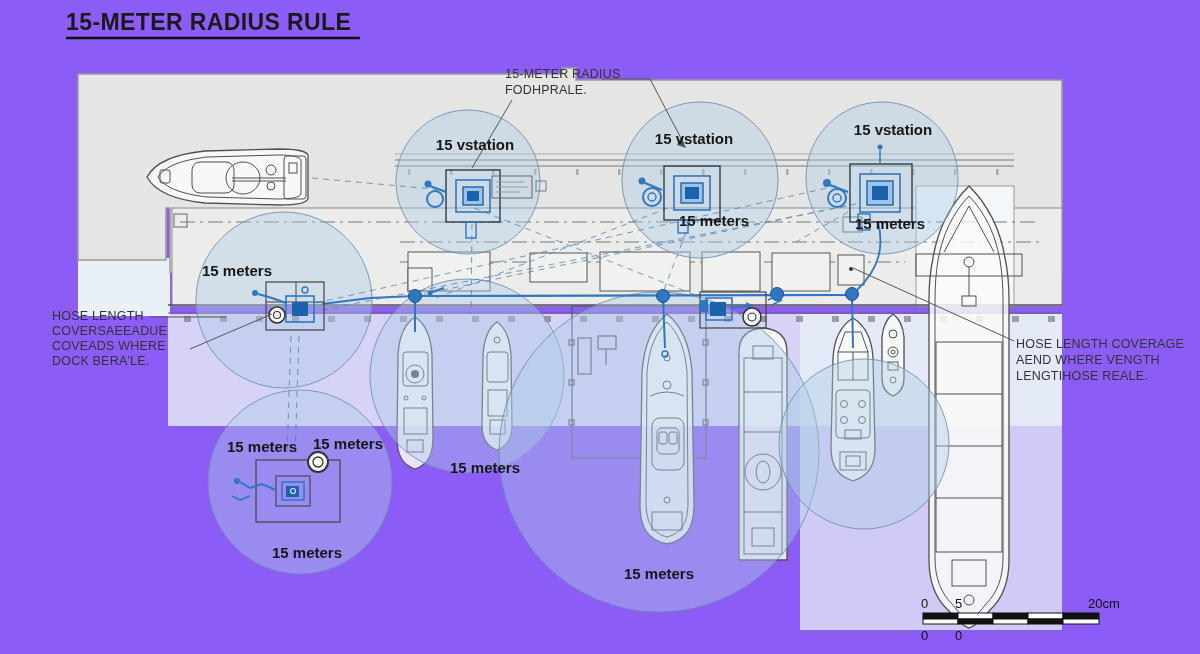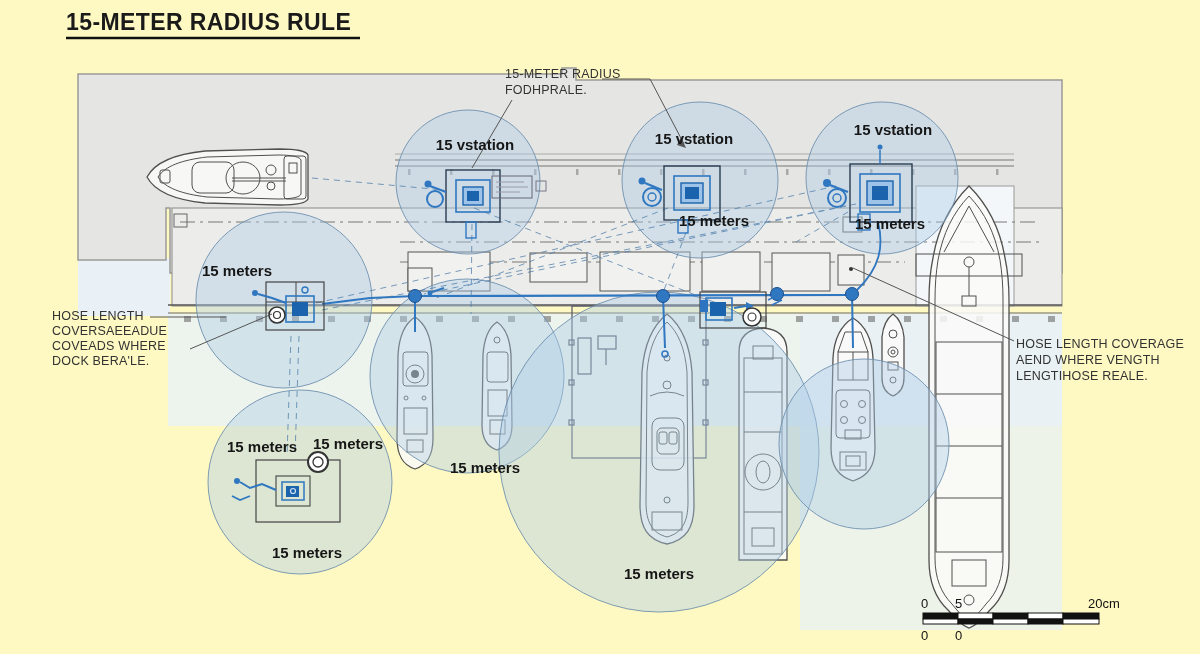--- a/index.html
+++ b/index.html
@@ -1,16 +1,16 @@
 <!DOCTYPE html>
 <html><head>
 <meta charset="utf-8">
 <style>
   html,body{margin:0;padding:0;background:#ffffff;}
-  .stage{position:relative;width:1200px;height:654px;background:#fef9c3;overflow:hidden;
+  .stage{position:relative;width:1200px;height:654px;background:#8b5cf6;overflow:hidden;
          font-family:"Liberation Sans",sans-serif;}
   svg{position:absolute;left:0;top:0;}
   text{font-family:"Liberation Sans",sans-serif;fill:#1a1a1a;}
   .title-text{font-size:23px;font-weight:bold;letter-spacing:.4px;}
   .note-text{font-size:12.5px;fill:#333;letter-spacing:.2px;}
   .radius-text{font-size:15px;font-weight:bold;fill:#161616;}
   .scale-text{font-size:13px;fill:#111;}
   .boat{fill:#fafaf8;fill-opacity:.85;stroke:#50504e;stroke-width:1.3;}
   .boat-detail{fill:none;stroke:#50504e;stroke-width:1;}
   .bld{fill:#f1f1ef;stroke:#555;stroke-width:1;}

